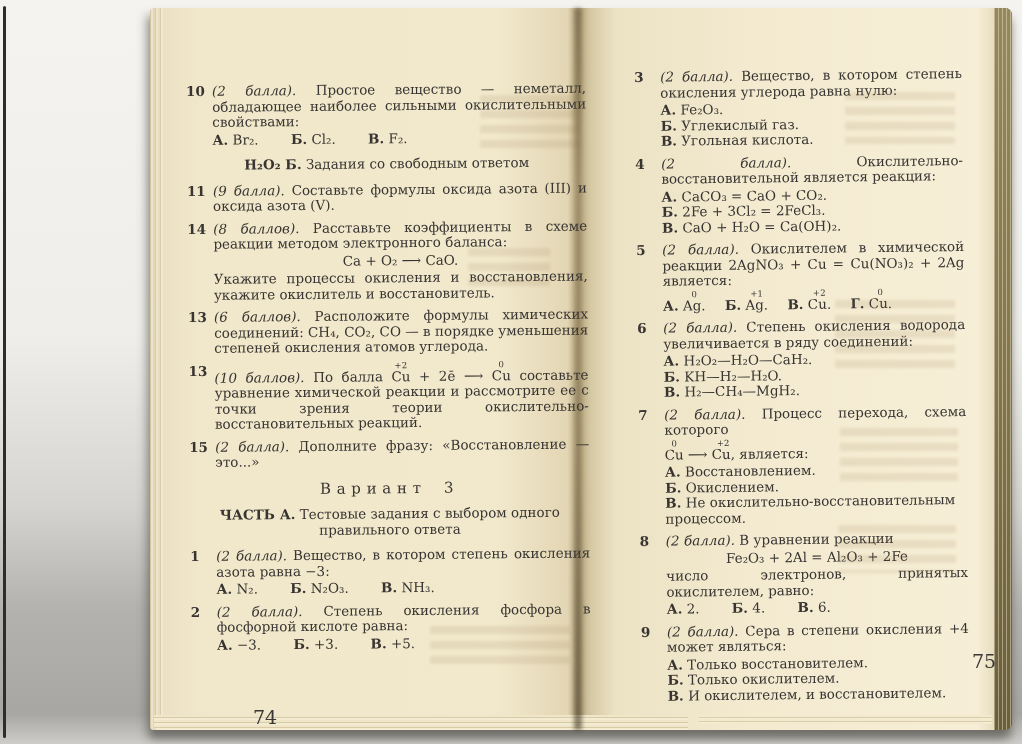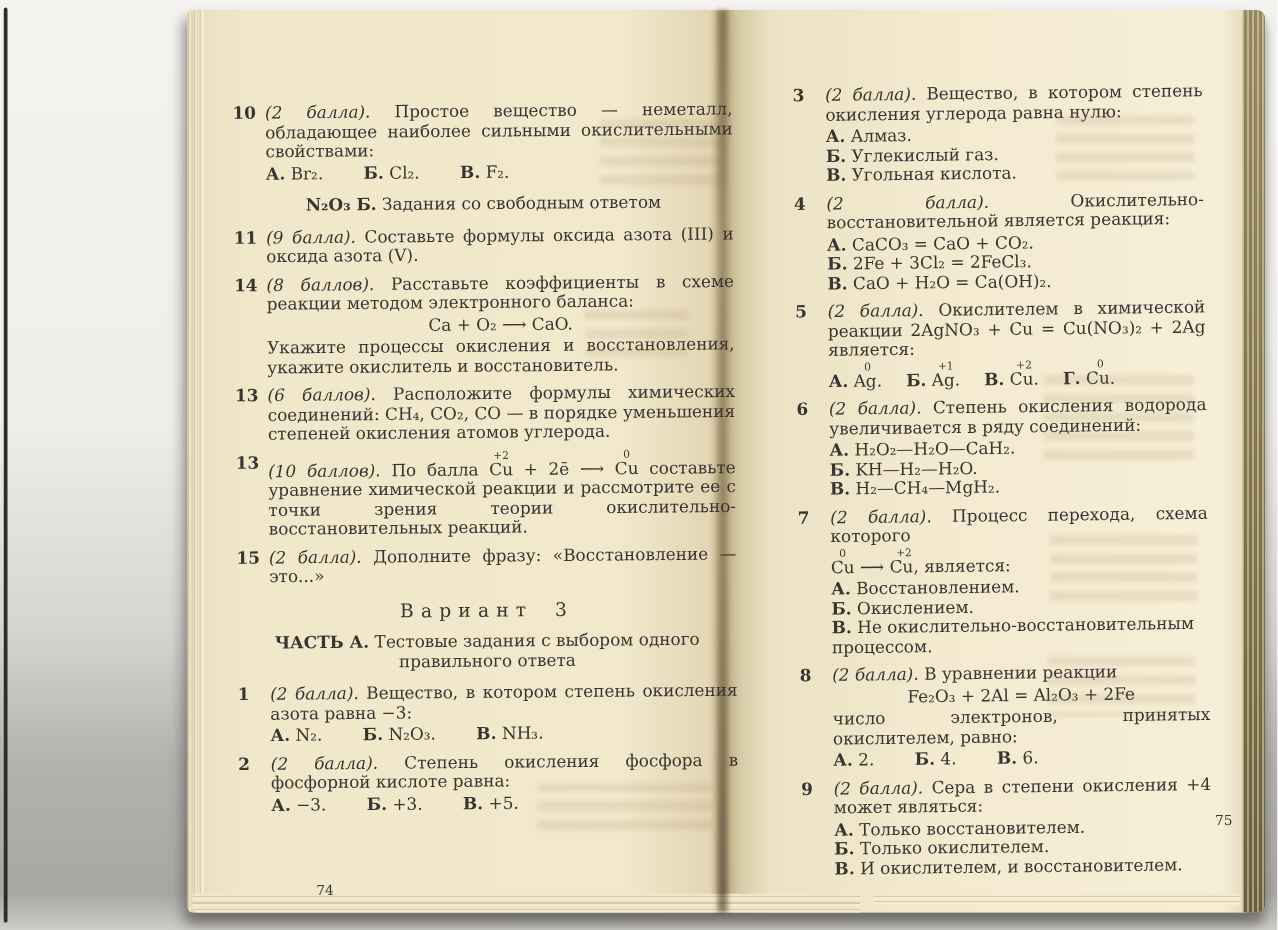--- a/index.html
+++ b/index.html
@@ -69,21 +69,21 @@
   .ans{display:inline-block;margin-right:28px;}
   .ans-tight{margin-right:15px;}
   .al{font-weight:bold;}
   .ans-list{margin-top:2px;text-align:left;}
   .cform{text-align:center;margin:2px 0;}
   .part-head{text-align:center;margin:10px 0 10px;}
   .variant-head{text-align:center;letter-spacing:.38em;word-spacing:.45em;font-size:15px;margin:12px 0 10px;}
   .oxs{display:inline-block;text-align:center;vertical-align:baseline;}
   .oxn{display:block;font-size:8.5px;line-height:7px;letter-spacing:0;}
   .qline{margin:2px 0;text-align:left;}
-  .page-num{position:absolute;font-size:11px;color:#3a3734;}
+  .page-num{position:absolute;font-size:19px;color:#3a3734;}
   #pn-left{left:253px;top:706px;}
   #pn-right{left:972px;top:650px;}
   .bleed{
     position:absolute;
     background:repeating-linear-gradient(180deg,
       rgba(146,116,70,.13) 0 8px,rgba(0,0,0,0) 8px 15px);
     filter:blur(1.6px);border-radius:2px;
   }
 </style>
 </head>
@@ -110,21 +110,21 @@
         <span>Простое вещество — неметалл, обладающее наиболее сильными окислительными свойствами:</span>
         <div class="ans-row">
           <span class="ans"><b class="al">А.</b> <span>Br₂.</span></span>
           <span class="ans"><b class="al">Б.</b> <span>Cl₂.</span></span>
           <span class="ans"><b class="al">В.</b> <span>F₂.</span></span>
         </div>
       </div>
     </div>
 
     <div class="part-head">
-      <b>N₂O₃ Б.</b>
+      <b>H₂O₂ Б.</b>
       <span>Задания со свободным ответом</span>
     </div>
 
     <div class="q">
       <div class="qn">11</div>
       <div class="qb">
         <span class="pts">(9 балла).</span>
         <span>Составьте формулы оксида азота (III) и оксида азота (V).</span>
       </div>
     </div>
@@ -203,21 +203,21 @@
   </div>
 
   <div class="page-col col-right">
 
     <div class="q">
       <div class="qn">3</div>
       <div class="qb">
         <span class="pts">(2 балла).</span>
         <span>Вещество, в котором степень окисления углерода равна нулю:</span>
         <div class="ans-list">
-          <div><b class="al">А.</b> <span>Алмаз.</span></div>
+          <div><b class="al">А.</b> <span>Fe₂O₃.</span></div>
           <div><b class="al">Б.</b> <span>Углекислый газ.</span></div>
           <div><b class="al">В.</b> <span>Угольная кислота.</span></div>
         </div>
       </div>
     </div>
 
     <div class="q">
       <div class="qn">4</div>
       <div class="qb">
         <span class="pts">(2 балла).</span>

